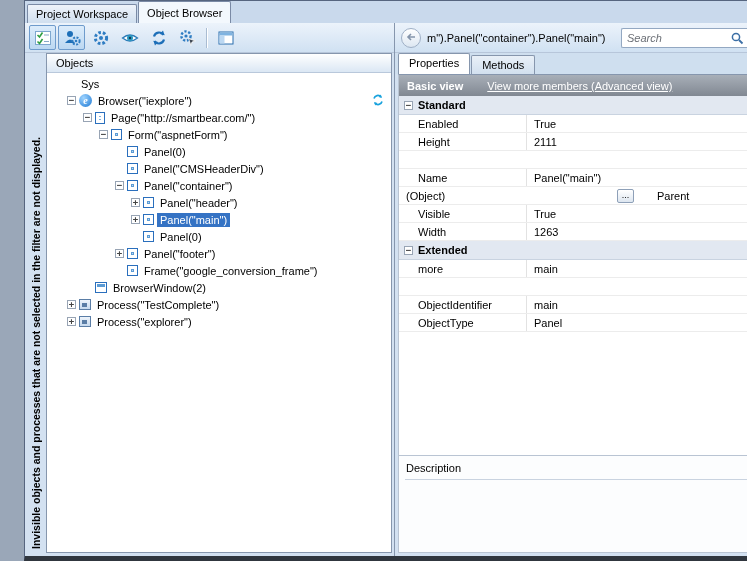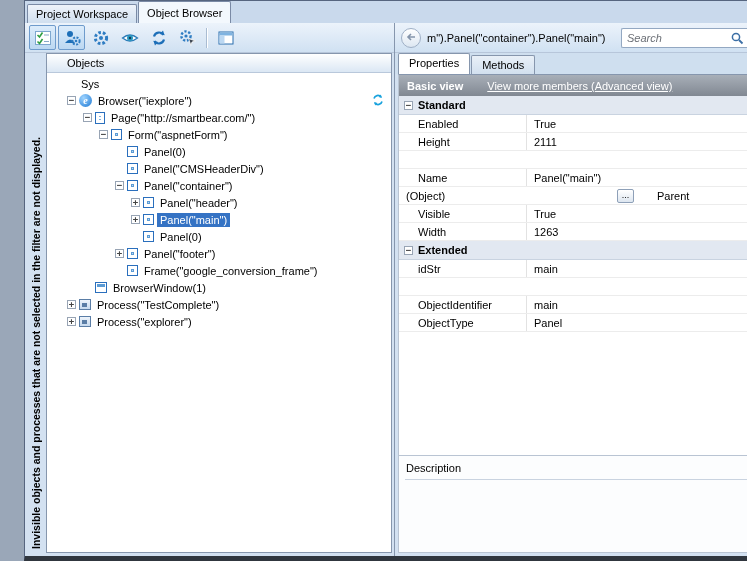--- a/index.html
+++ b/index.html
@@ -21,21 +21,21 @@
   .tbtn{width:27px;height:25px;border:1px solid transparent;border-radius:2px;background:transparent;display:flex;align-items:center;justify-content:center;padding:0;cursor:default;}
   .tbtn.toggled{background:linear-gradient(#dcecfb,#bcd8f2);border-color:#6e9bcc;}
   .tbtn span{display:flex;}
   .tsep{width:1px;height:20px;background:#a9bcd2;margin:0 3px;box-shadow:1px 0 0 #fff;}
 
   
   .left-body{flex:1;display:flex;min-height:0;padding:0 0 3px 2px;}
   .note-strip{width:19px;position:relative;}
   .note-strip span{position:absolute;bottom:4px;left:3px;writing-mode:vertical-rl;transform:rotate(180deg);font-weight:bold;font-size:10.5px;white-space:nowrap;color:#000;}
   .objects-panel{flex:1;border:1px solid #8696ad;background:#fff;display:flex;flex-direction:column;margin-right:2px;min-height:0;}
-  .objects-header{height:19px;background:linear-gradient(#ffffff,#dbe7f4);border-bottom:1px solid #b9c8db;padding:3px 20px 0;}
+  .objects-header{height:19px;background:linear-gradient(#ffffff,#dbe7f4);border-bottom:1px solid #b9c8db;padding:3px 9px 0;}
   .tree{flex:1;overflow:hidden;padding-top:2px;}
   .tree-row{display:flex;align-items:center;height:17px;position:relative;white-space:nowrap;}
   .tree-label{padding:1px 3px;text-align:center;}
   .tree-row.selected .tree-label{background:#3573c4;color:#fff;}
   .sync-badge{position:absolute;right:7px;top:2px;}
 
   
   .expander{width:9px;height:9px;border:1px solid #98a4b4;background:#fff;color:#444;font:bold 9px/7px "DejaVu Sans Mono",monospace;text-align:center;display:inline-block;flex:none;margin-right:3px;}
   .expander.none{border:none;background:transparent;}
 
@@ -255,21 +255,21 @@
                 <span class="tree-label">Panel("footer")</span>
               </div>
               <div class="tree-row" style="padding-left: 68px;">
                 <span class="expander none"></span>
                 <span class="node-icon icon-box"></span>
                 <span class="tree-label">Frame("google_conversion_frame")</span>
               </div>
               <div class="tree-row" style="padding-left: 36px;">
                 <span class="expander none"></span>
                 <span class="node-icon icon-window"></span>
-                <span class="tree-label">BrowserWindow(1)</span>
+                <span class="tree-label">BrowserWindow(2)</span>
               </div>
               <div class="tree-row" style="padding-left: 20px;">
                 <span class="expander plus">+</span>
                 <span class="node-icon icon-process"></span>
                 <span class="tree-label">Process("TestComplete")</span>
               </div>
               <div class="tree-row" style="padding-left: 20px;">
                 <span class="expander plus">+</span>
                 <span class="node-icon icon-process"></span>
                 <span class="tree-label">Process("explorer")</span>
@@ -360,21 +360,21 @@
               <div class="cell name">Width</div>
               <div class="cell value">
                 <span>1263</span>
               </div>
             </div>
             <div class="grid-group">
               <span class="expander minus">−</span>
               <span class="group-title">Extended</span>
             </div>
             <div class="grid-row">
-              <div class="cell name">idStr</div>
+              <div class="cell name">more</div>
               <div class="cell value">
                 <span>main</span>
               </div>
             </div>
             <div class="grid-row">
               <div class="cell value">
                 <span></span>
               </div>
             </div>
             <div class="grid-row">

